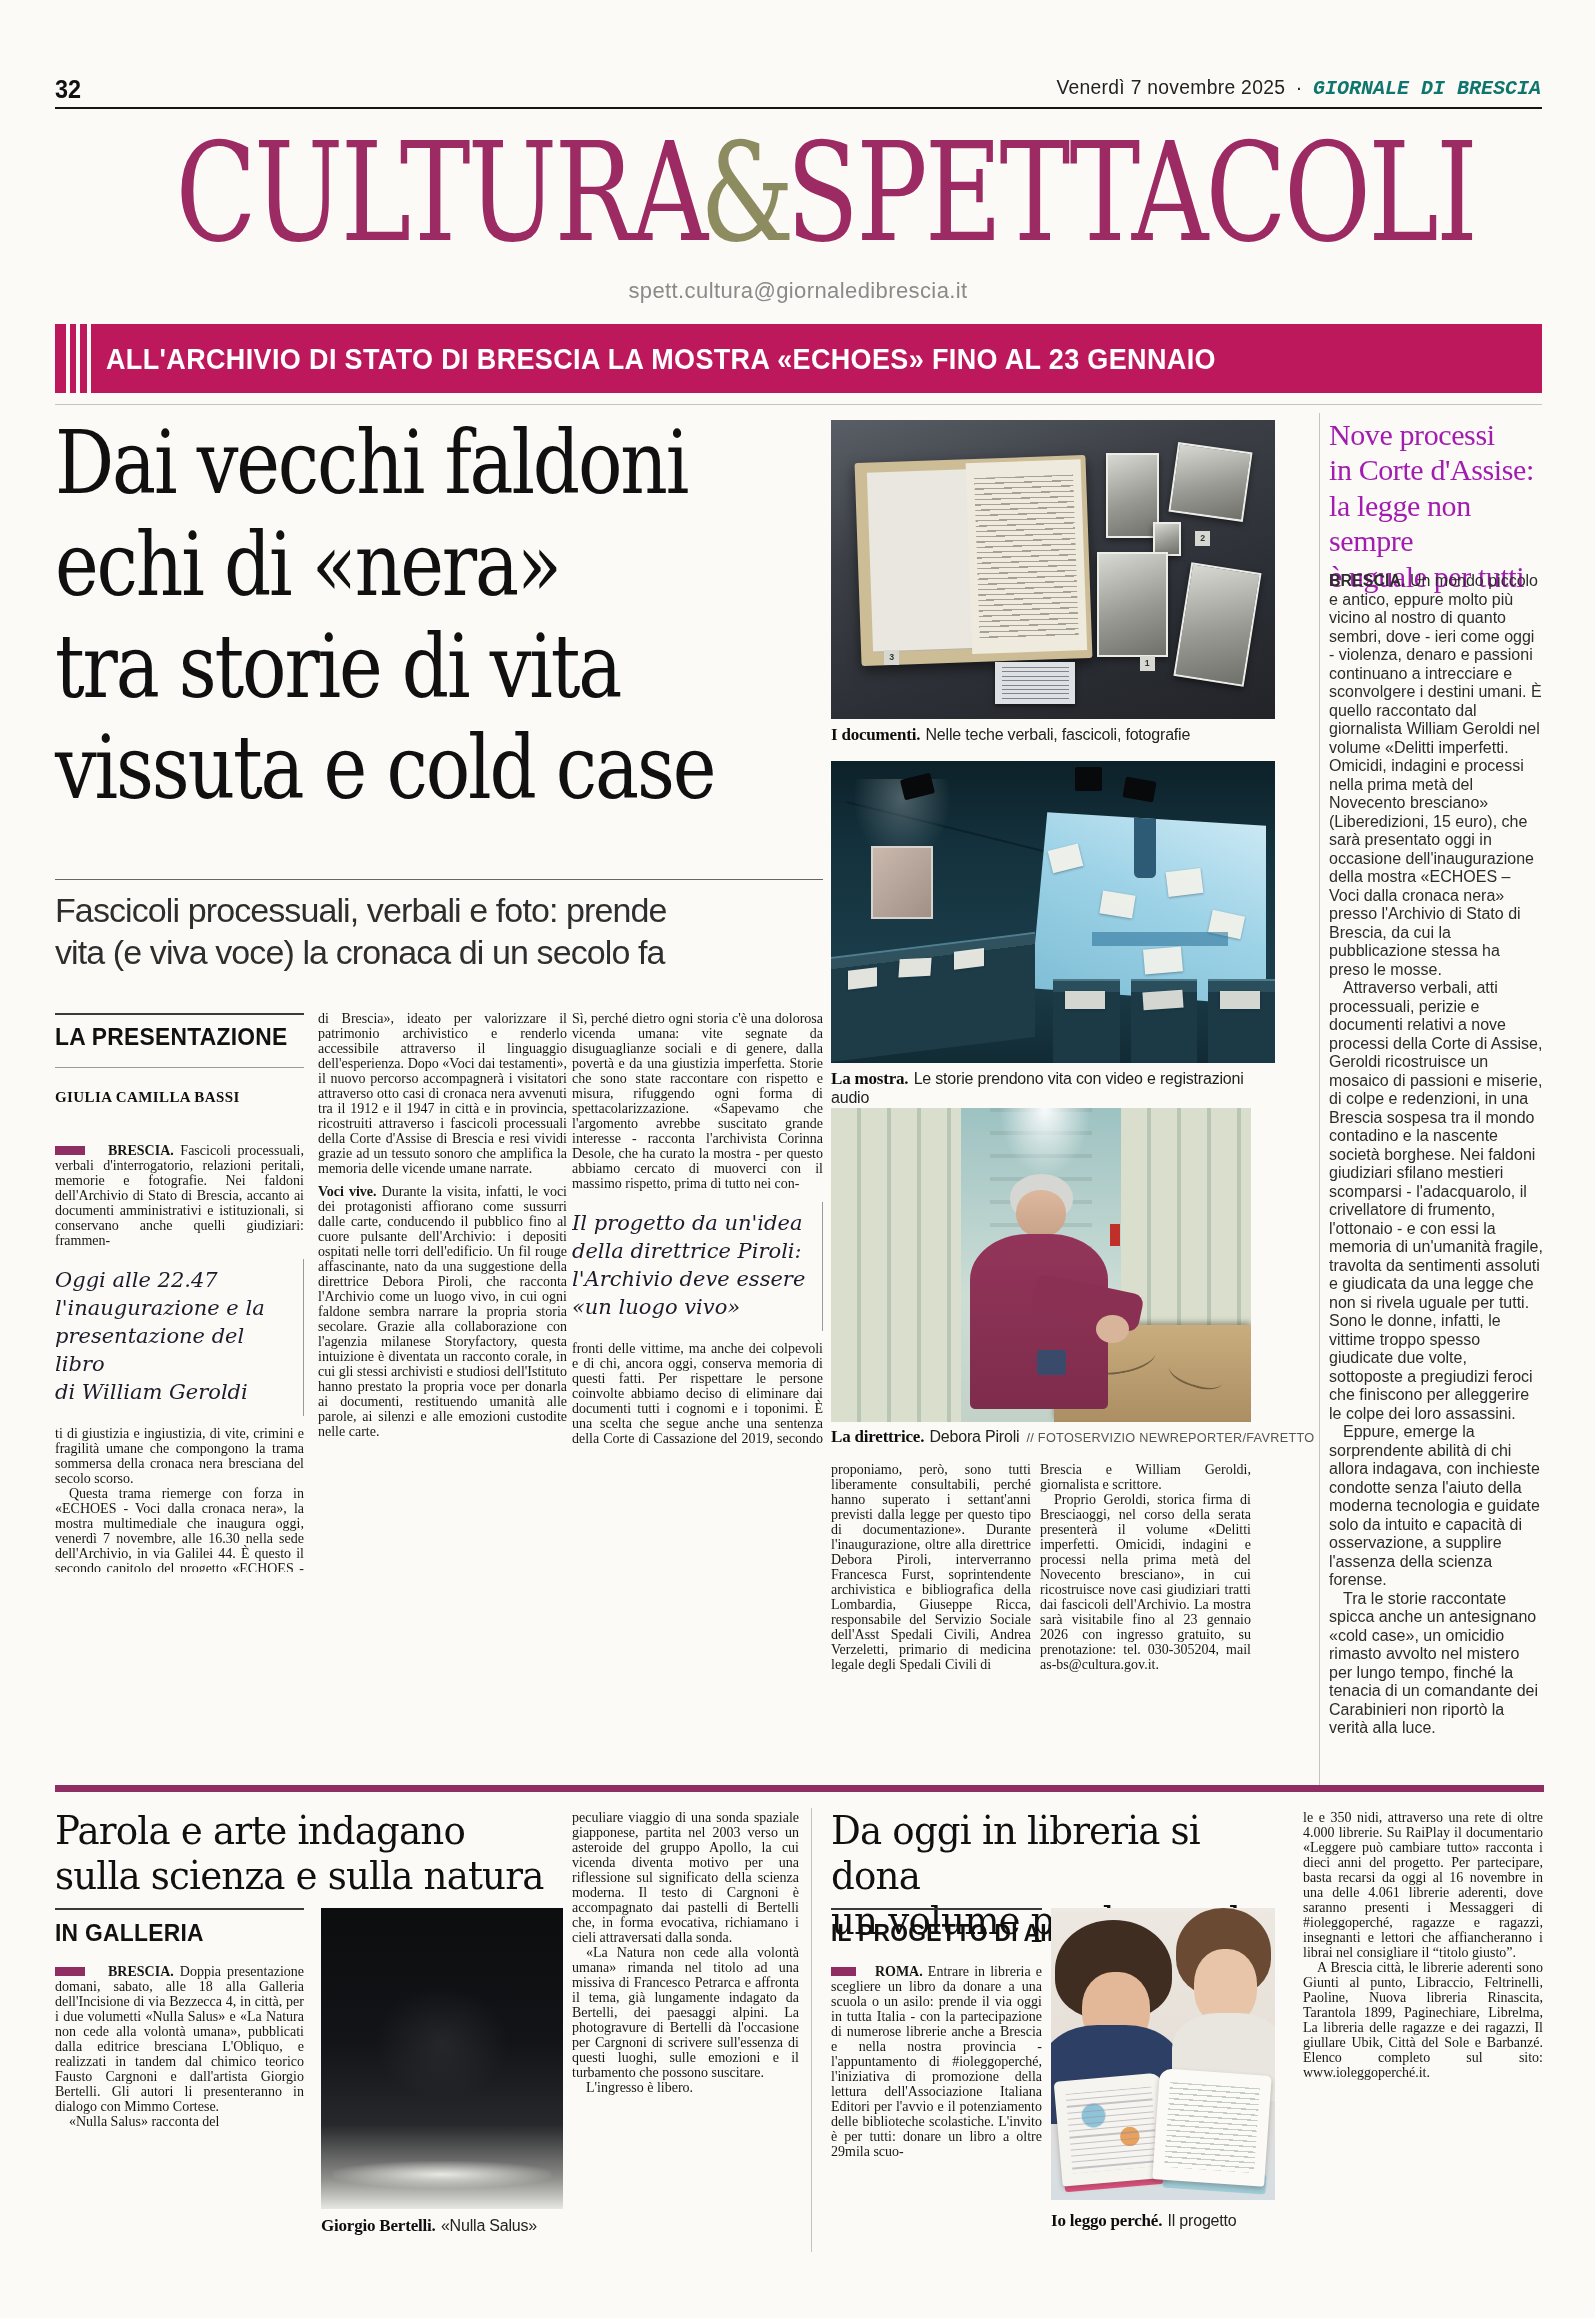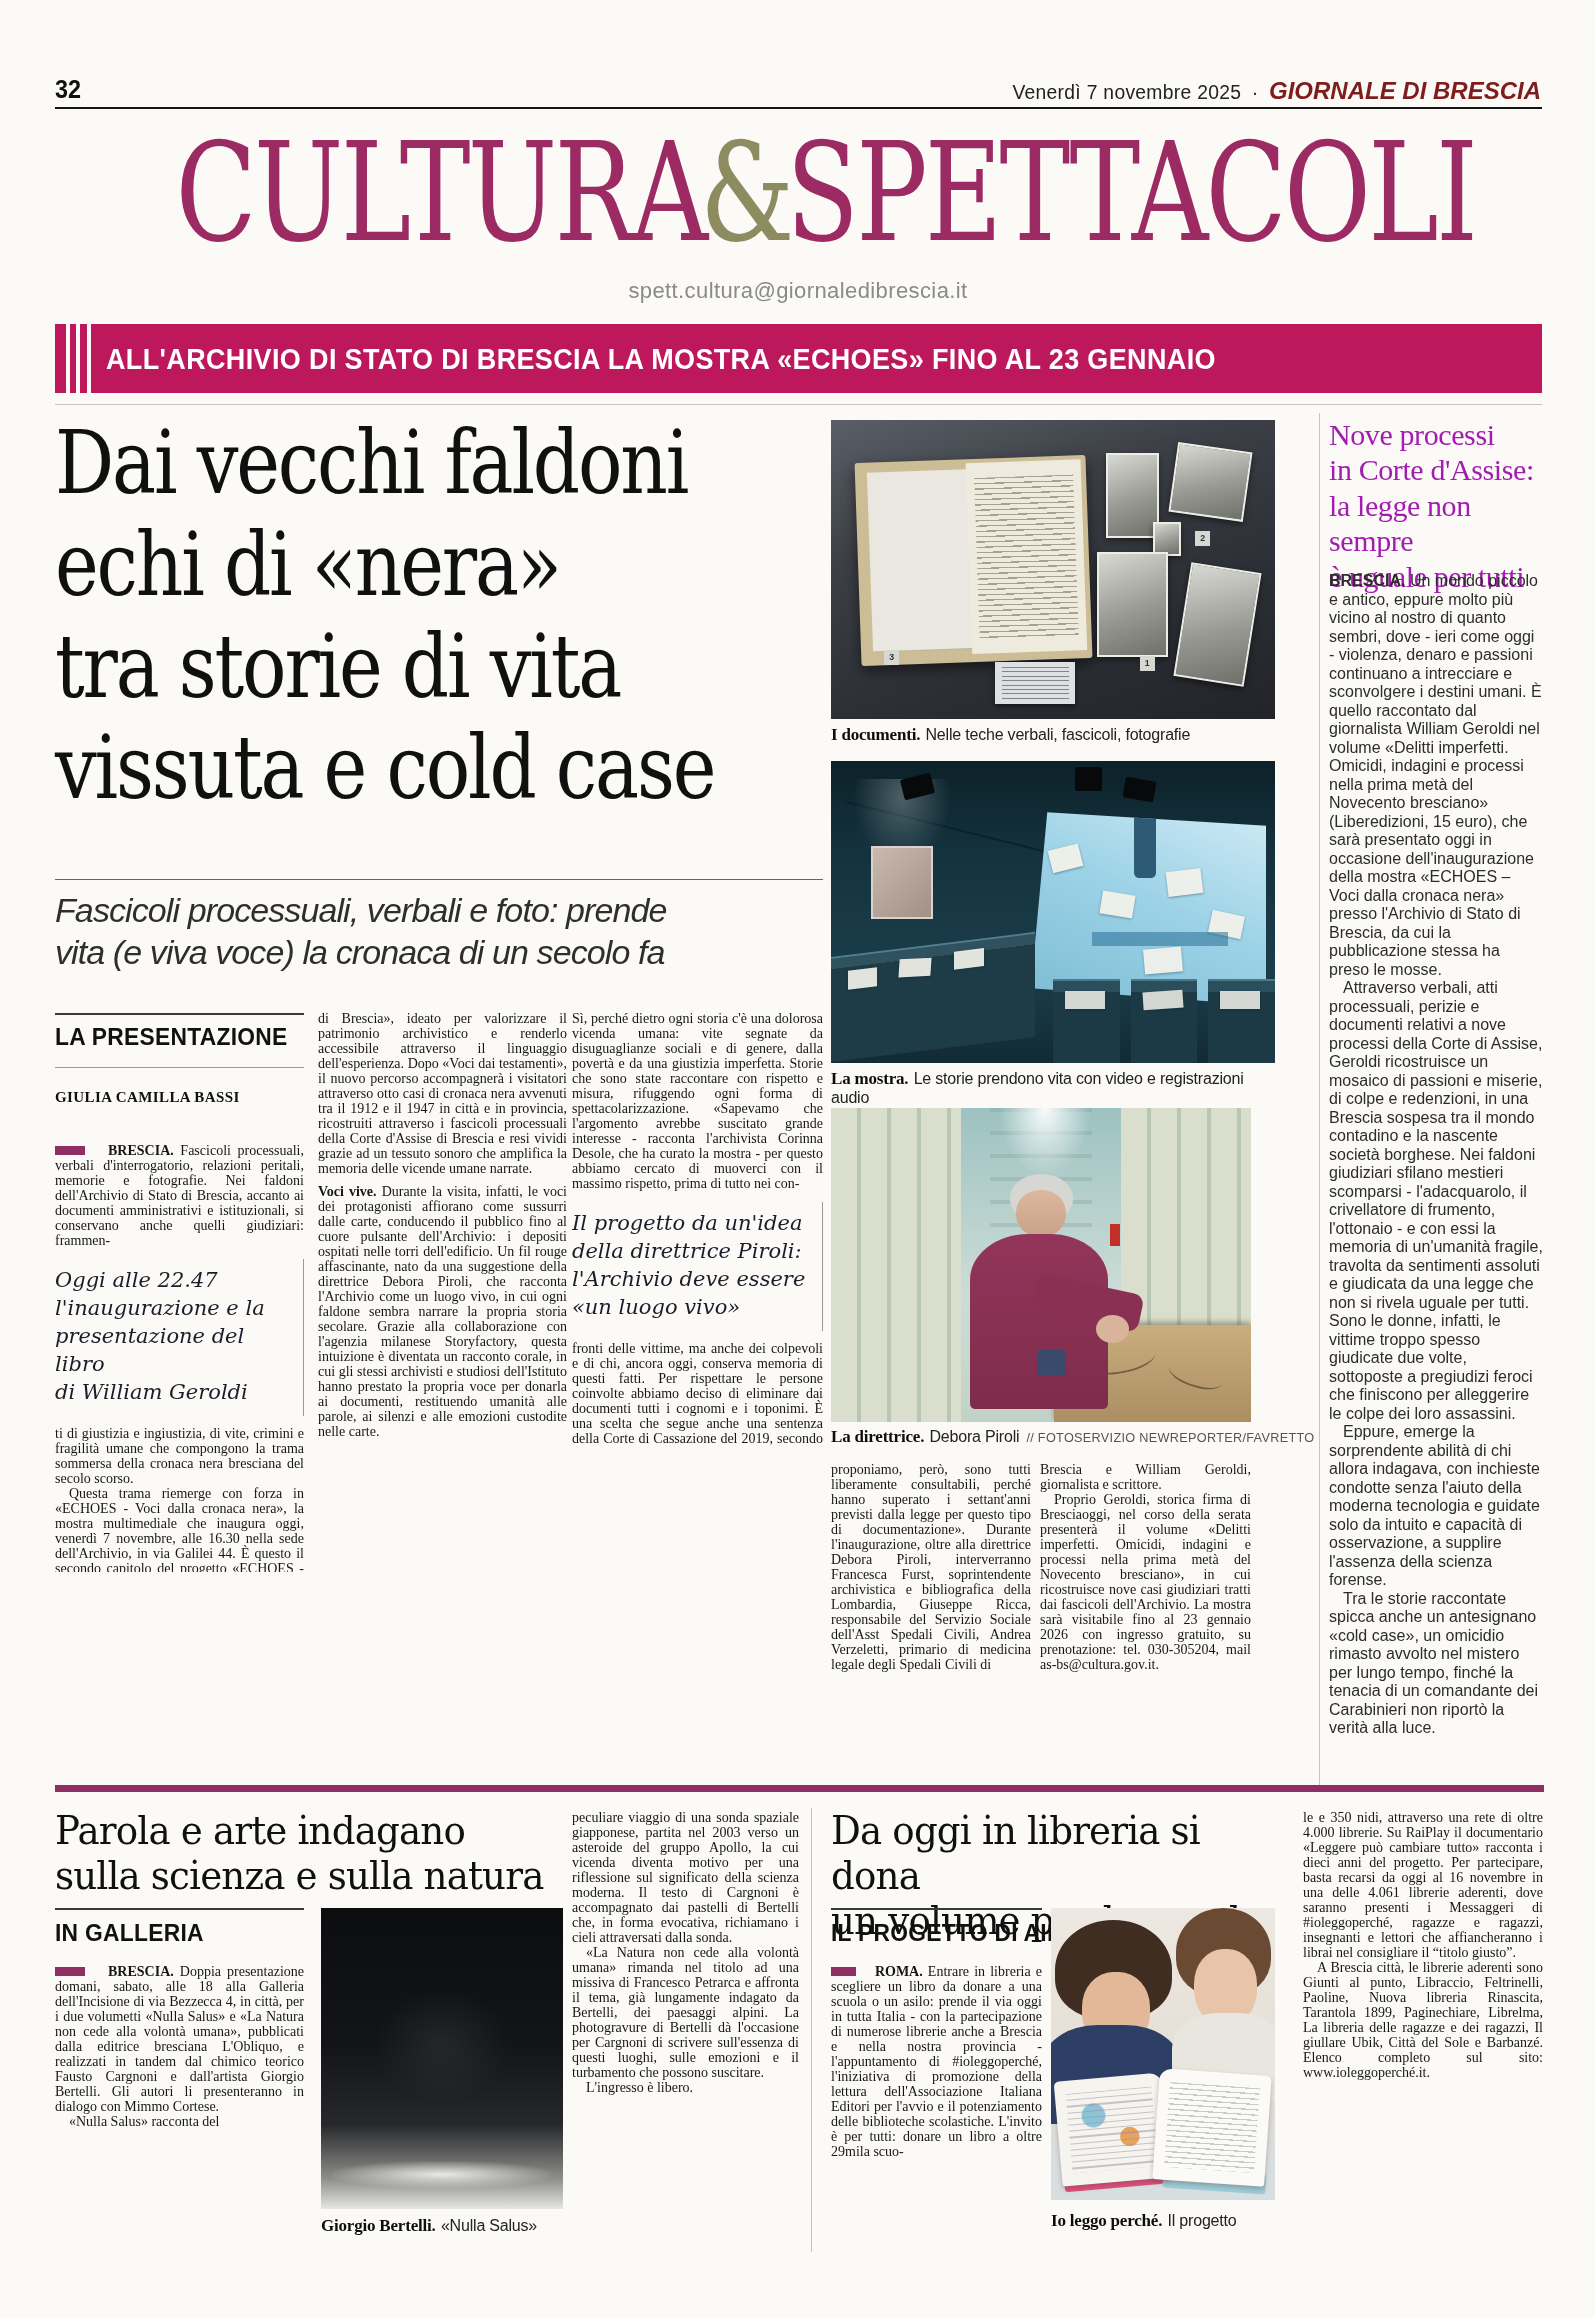--- a/index.html
+++ b/index.html
@@ -3,32 +3,32 @@
 <meta charset="utf-8">
 <style>
   html,body{margin:0;padding:0;background:#e8e8e6;}
   .page{position:relative;width:1596px;height:2319px;background:#fbfaf7;font-family:"Liberation Serif",serif;overflow:hidden;margin:0 auto;}
   .abs{position:absolute;}
   .preline{white-space:pre-line;}
 
   
   .pagenum{font-family:"Liberation Sans",sans-serif;font-weight:bold;font-size:26px;color:#111;transform:scaleX(.9);transform-origin:0 50%;}
   .topdate{font-family:"Liberation Sans",sans-serif;font-size:19.3px;color:#222;letter-spacing:0.3px;}
-  .topbrand{font-family:Liberation Sans, sans-serif;font-style:italic;font-weight:bold;font-size:24px;color:#7f1d1d;}
+  .topbrand{font-family:Liberation Mono, monospace;font-style:italic;font-weight:bold;font-size:20px;color:#0f766e;}
   .hdr-rule{background:#151515;}
   .masthead{width:100%;text-align:center;font-family:"DejaVu Serif",serif;font-size:136px;line-height:1;letter-spacing:-3.5px;transform:scaleX(.78);transform-origin:50% 0;color:#9c2b63;}
   .masthead .amp{color:#8d8b60;position:relative;z-index:2;margin:0 -7px;}
   .email{width:100%;text-align:center;font-family:"Liberation Sans",sans-serif;font-size:22px;color:#8a8a8a;letter-spacing:0.4px;}
   .banner{background:#be185d;}
   .banner .stripe{position:absolute;top:0;bottom:0;width:4.4px;background:#fbfaf7;}
   .banner-label{position:absolute;left:51px;top:50%;transform:translateY(-50%) scaleX(.93);transform-origin:0 50%;color:#fff;font-family:"Liberation Sans",sans-serif;font-weight:bold;font-size:29px;letter-spacing:0.4px;white-space:nowrap;}
 
   
   .mainhl{font-family:"DejaVu Serif",serif;font-size:87px;line-height:1.17;color:#101010;letter-spacing:-2.6px;transform:scaleX(.85);transform-origin:0 0;width:118%;}
-  .standfirst{font-family:"Liberation Sans",sans-serif;font-size:34px;line-height:1.23;color:#2e2e2e;letter-spacing:-0.9px;font-style:italic;}
+  .standfirst{font-family:"Liberation Sans",sans-serif;font-size:34px;line-height:1.23;color:#2e2e2e;letter-spacing:-0.9px;}
   .kicker{font-family:"Liberation Sans",sans-serif;font-weight:bold;font-size:24px;color:#111;letter-spacing:0.3px;transform:scaleX(.95);transform-origin:0 50%;white-space:nowrap;}
   .byline{font-family:"Liberation Serif",serif;font-weight:bold;font-size:15px;color:#111;letter-spacing:0.4px;}
   .rule-dk{background:#3a3a3a;}
   .rule-lt{background:#9a9a9a;}
   .hair{background:#c4c4c4;}
 
   
   .bp{font-size:14px;line-height:15px;text-align:justify;color:#161616;margin:0;}
   .ind{text-indent:14px;}
   .mt{margin-top:8px;}

